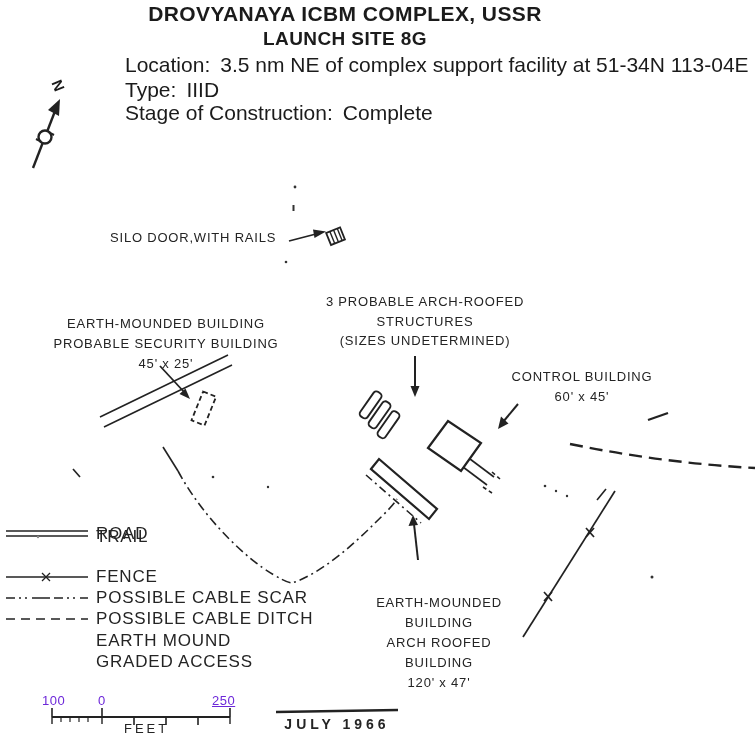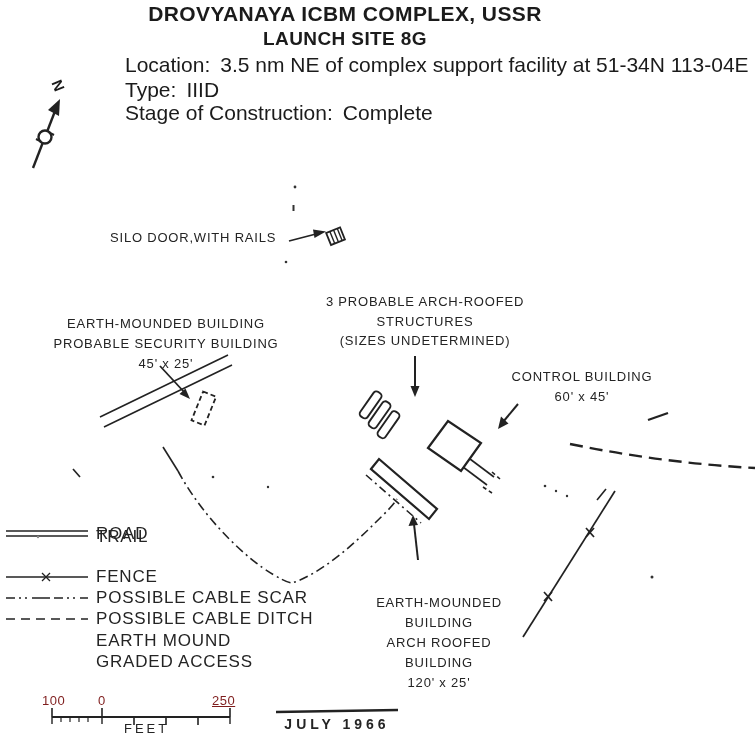--- a/index.html
+++ b/index.html
@@ -15,21 +15,21 @@
   .info .lbl{margin-right:10px;}
   
   .map-label{position:absolute;font-size:13px;letter-spacing:0.8px;line-height:19.5px;color:#242424;white-space:nowrap;}
   .center{text-align:center;}
   .wide{line-height:20px;}
   
   .legend-row{position:absolute;left:4px;display:flex;align-items:center;height:16px;}
   .legend-sym{width:86px;height:14px;margin-right:6px;flex:none;}
   .legend-lab{font-size:17px;letter-spacing:0.8px;white-space:nowrap;color:#242424;}
   
-  .scale-num{position:absolute;font-size:13px;letter-spacing:0.5px;color:#7f1d1d;}
+  .scale-num{position:absolute;font-size:13px;letter-spacing:0.5px;color:#6d28d9;}
   .feet{position:absolute;left:124px;top:721px;font-size:13px;letter-spacing:3px;color:#242424;}
   .map-date{position:absolute;left:274px;top:716px;width:126px;text-align:center;
     font-size:14px;font-weight:bold;letter-spacing:4px;color:#242424;white-space:nowrap;}
   .north-n{position:absolute;left:53px;top:77px;font-size:15px;font-weight:bold;transform:rotate(68deg);color:#1b1b1b;}
   svg{position:absolute;left:0;top:0;}
   .lines{stroke:#222;fill:none;}
 </style>
 </head>
 <body>
 
@@ -189,21 +189,21 @@
   <div>EARTH-MOUNDED BUILDING</div>
   <div>PROBABLE SECURITY BUILDING</div>
   <div>45' x 25'</div>
 </div>
 
 <div class="map-label center wide" style="left:358px;top:561px;width:162px;margin-top:32px;">
   <div>EARTH-MOUNDED</div>
   <div>BUILDING</div>
   <div>ARCH ROOFED</div>
   <div>BUILDING</div>
-  <div>120' x 25'</div>
+  <div>120' x 47'</div>
 </div>
 
 <div>
   <div class="legend-row" style="top:526px;">
     <svg class="legend-sym" style="position:static;" viewBox="0 0 86 14">
       <line x1="2" y1="4" x2="84" y2="4" stroke="#222" stroke-width="1.4"></line>
       <line x1="2" y1="9" x2="84" y2="9" stroke="#222" stroke-width="1.4"></line>
     </svg>
     <span class="legend-lab">ROAD</span>
   </div>

